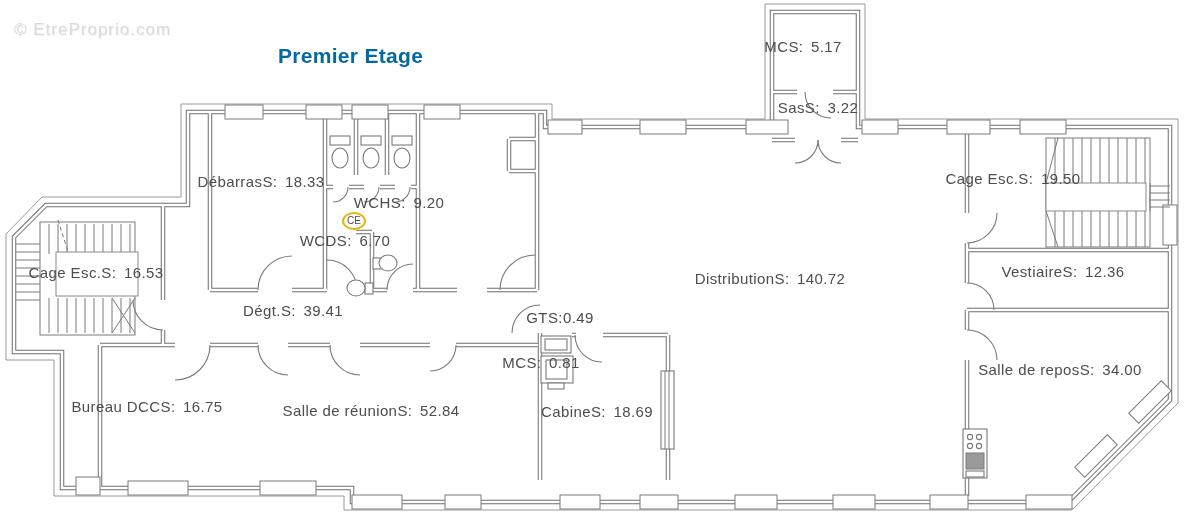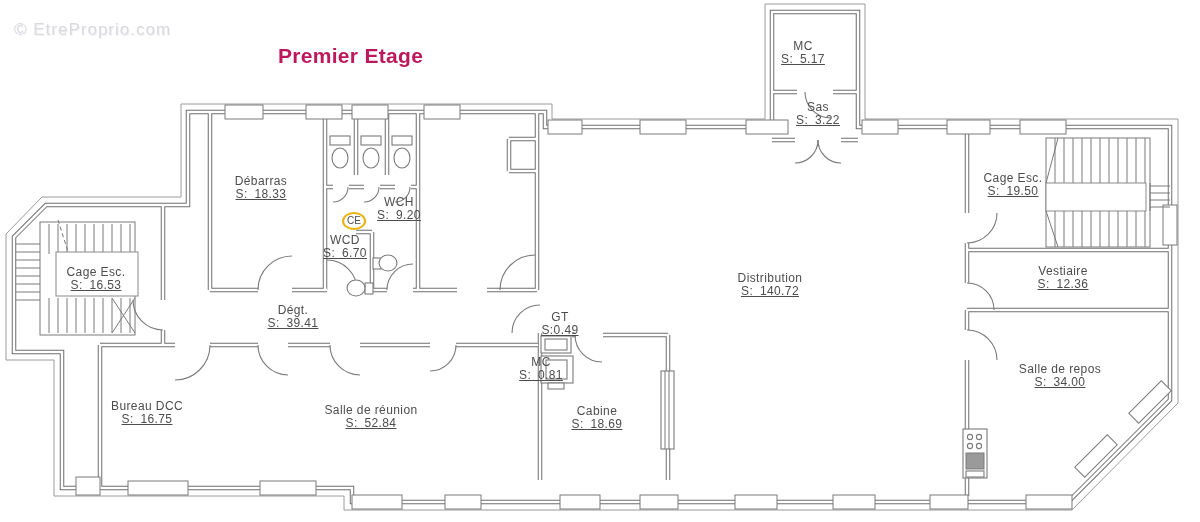--- a/index.html
+++ b/index.html
@@ -1,26 +1,26 @@
 <!DOCTYPE html>
 <html><head>
 <meta charset="utf-8">
 <style>
   html,body{margin:0;padding:0;background:#ffffff;}
   #plan{position:relative;width:1200px;height:522px;background:#fff;overflow:hidden;
         font-family:"Liberation Sans",sans-serif;}
   #plan svg{position:absolute;left:0;top:0;}
   .watermark{position:absolute;left:14px;top:20px;font-size:17px;letter-spacing:1px;
              color:#d9d9de;text-shadow:1px 1px 0 #f2f2f4;}
-  .title{position:absolute;left:278px;top:44px;font-size:21px;font-weight:700;color:#be185d;
+  .title{position:absolute;left:278px;top:44px;font-size:21px;font-weight:700;color:#0369a1;
          letter-spacing:.3px;}
-  .room-label{position:absolute;transform:translateX(-50%);display:flex;flex-direction:column;
-              align-items:center;color:#4d4d4d;font-size:12px;line-height:13px;
+  .room-label{position:absolute;transform:translateX(-50%);display:flex;flex-direction:row;
+              align-items:center;color:#4d4d4d;font-size:15px;line-height:13px;
               letter-spacing:.4px;white-space:nowrap;}
-  .room-label .rarea{word-spacing:3px;text-decoration:underline;}
+  .room-label .rarea{word-spacing:3px;}
   .room-label.wrap{white-space:normal;width:86px;}
   .badge{position:absolute;transform:translateX(-50%);color:#4d4d4d;font-size:10px;line-height:14px;
          border:2px solid #eab308;border-radius:50%;padding:0 3px;background:#fff;}
   .wall-g{stroke:#6e6e6e;stroke-width:4.5;fill:none;stroke-linecap:butt;}
   .wall-w{stroke:#ffffff;stroke-width:2.5;fill:none;stroke-linecap:butt;}
   .thin{stroke:#9a9a9a;stroke-width:1;fill:none;}
   .win{fill:#ffffff;stroke:#7a7a7a;stroke-width:1;}
   .arc{stroke:#7a7a7a;stroke-width:1.1;fill:none;}
   .tread{stroke:#7a7a7a;stroke-width:1;fill:none;}
   .fix{stroke:#7a7a7a;stroke-width:1.1;fill:#ffffff;}

